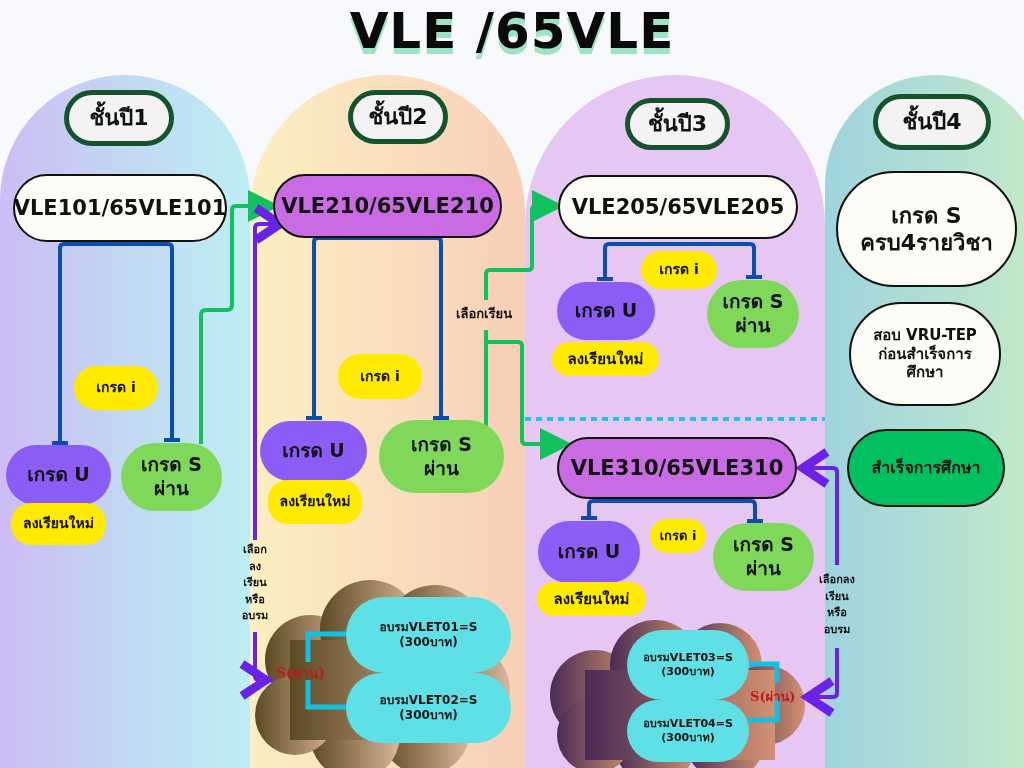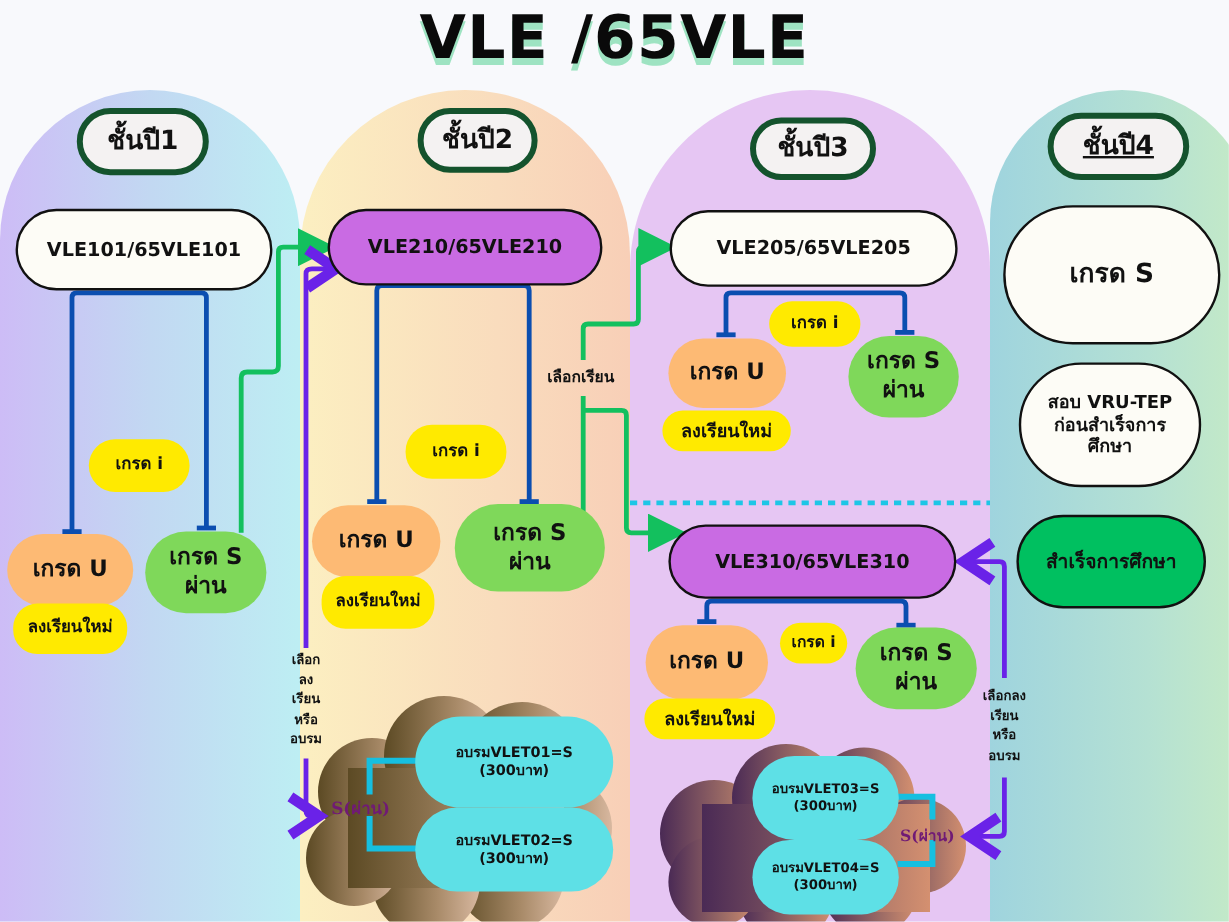--- a/index.html
+++ b/index.html
@@ -9,32 +9,32 @@
   #col2 { left:250px; top:75px; width:275px; border-radius:137px 137px 0 0; background:linear-gradient(90deg,#fcefc1,#f9dcbd 60%,#f8cfb7); }
   #col3 { left:525px; top:75px; width:300px; border-radius:150px 150px 0 0; background:#e6c6f3; }
   #col4 { left:825px; top:75px; width:220px; border-radius:110px 110px 0 0; background:linear-gradient(90deg,#9fd4de,#b5e1d3 60%,#c6ebc5); }
 
   .title { position:absolute; left:0; width:1024px; top:2px; text-align:center; font-weight:bold; font-size:50px; letter-spacing:1px; color:#0a0a0a; font-family:"DejaVu Sans", sans-serif; }
   .title .shadow { position:absolute; left:0; width:100%; top:6px; color:#8fe0b8; opacity:0.85; }
   .title .main { position:relative; }
 
   .box { position:absolute; display:flex; align-items:center; justify-content:center; text-align:center; box-sizing:border-box; font-weight:bold; color:#111; line-height:1.25; }
   .yearpill { background:#f4f2f2; border:5px solid #14532d; border-radius:30px; font-size:22px; }
-  .course { border:2px solid #111; border-radius:34px; font-size:16px; }
+  .course { border:2px solid #111; border-radius:34px; font-size:21px; }
   .white { background:#fdfcf6; }
   .purple { background:#c96be3; }
-  .gradeU { background:#fdba74; border-radius:32px; font-size:19px; }
+  .gradeU { background:#8b5cf6; border-radius:32px; font-size:19px; }
   .gradeS { background:#7fd85a; border-radius:36px; font-size:19px; }
   .gradeI { background:#ffea00; border-radius:22px; font-size:14px; }
   .relearn { background:#ffea00; border-radius:20px; font-size:14px; }
   .small-label { position:absolute; font-size:11px; font-weight:bold; color:#111; text-align:center; line-height:1.5; }
   .serif-label { position:absolute; font-family:"DejaVu Serif", serif; font-size:13px; font-weight:bold; color:#111; }
   .train { background:#5ee0e6; border-radius:40px; font-size:12px; }
   .cloud { position:absolute; }
-  .spass { position:absolute; font-family:"DejaVu Serif", serif; font-weight:bold; font-size:14px; color:#701a75; }
+  .spass { position:absolute; font-family:"DejaVu Serif", serif; font-weight:bold; font-size:14px; color:#b91c1c; }
   svg.lines { position:absolute; left:0; top:0; width:1024px; height:768px; pointer-events:none; }
 </style>
 </head>
 <body>
 
 <div class="col" id="col1"></div>
 <div class="col" id="col2"></div>
 <div class="col" id="col3"></div>
 <div class="col" id="col4"></div>
 
@@ -189,22 +189,23 @@
 <div class="box train" style="left:627px;top:630px;width:122px;height:70px;flex-direction:column;font-size:11px;">
   <span>อบรมVLET03=S</span>
     <span>(300บาท)</span>
 </div>
 <div class="box train" style="left:627px;top:700px;width:122px;height:62px;flex-direction:column;font-size:11px;">
   <span>อบรมVLET04=S</span>
     <span>(300บาท)</span>
 </div>
 <div class="spass" style="left:750px;top:686px;font-size:13px;">S(ผ่าน)</div>
 
-<div class="box yearpill" style="left:873px;top:94px;width:118px;height:56px;text-decoration:underline;">ชั้นปี4</div>
+<div class="box yearpill" style="left:873px;top:94px;width:118px;height:56px;">ชั้นปี4</div>
 <div class="box course white" style="left:836px;top:171px;width:181px;height:116px;border-radius:58px;flex-direction:column;font-size:22px;">
   <span>เกรด S</span>
+    <span>ครบ4รายวิชา</span>
 </div>
 <div class="box course white" style="left:849px;top:302px;width:152px;height:104px;border-radius:52px;flex-direction:column;font-size:15px;">
   <span>สอบ VRU-TEP</span>
     <span>ก่อนสำเร็จการ</span>
     <span>ศึกษา</span>
 </div>
 <div class="box course" style="left:847px;top:429px;width:158px;height:78px;border-radius:39px;background:#00c060;font-size:16px;">สำเร็จการศึกษา</div>
 
 </body></html>

